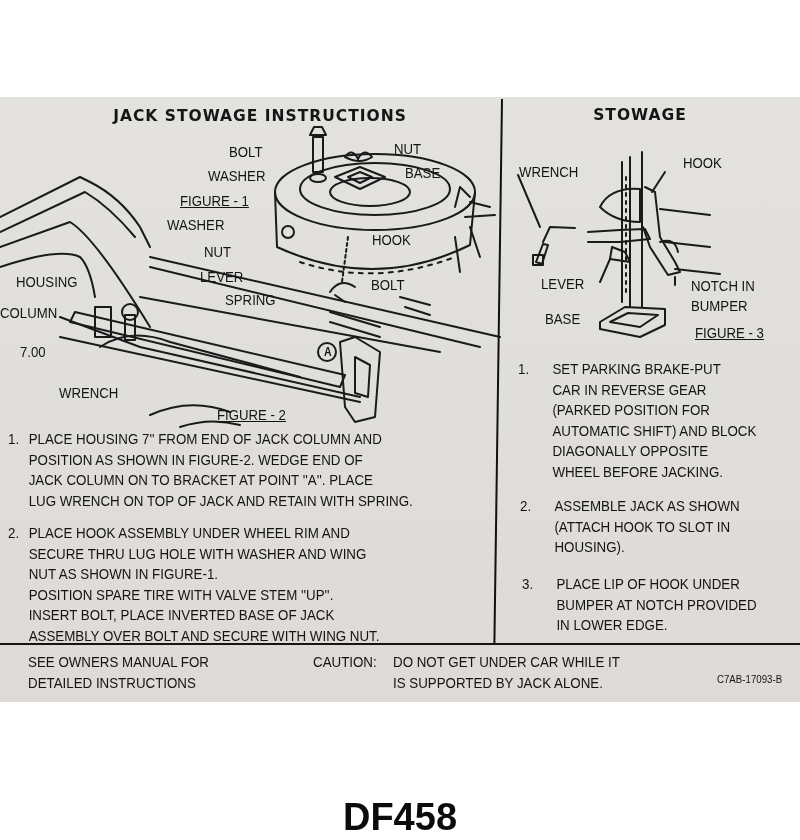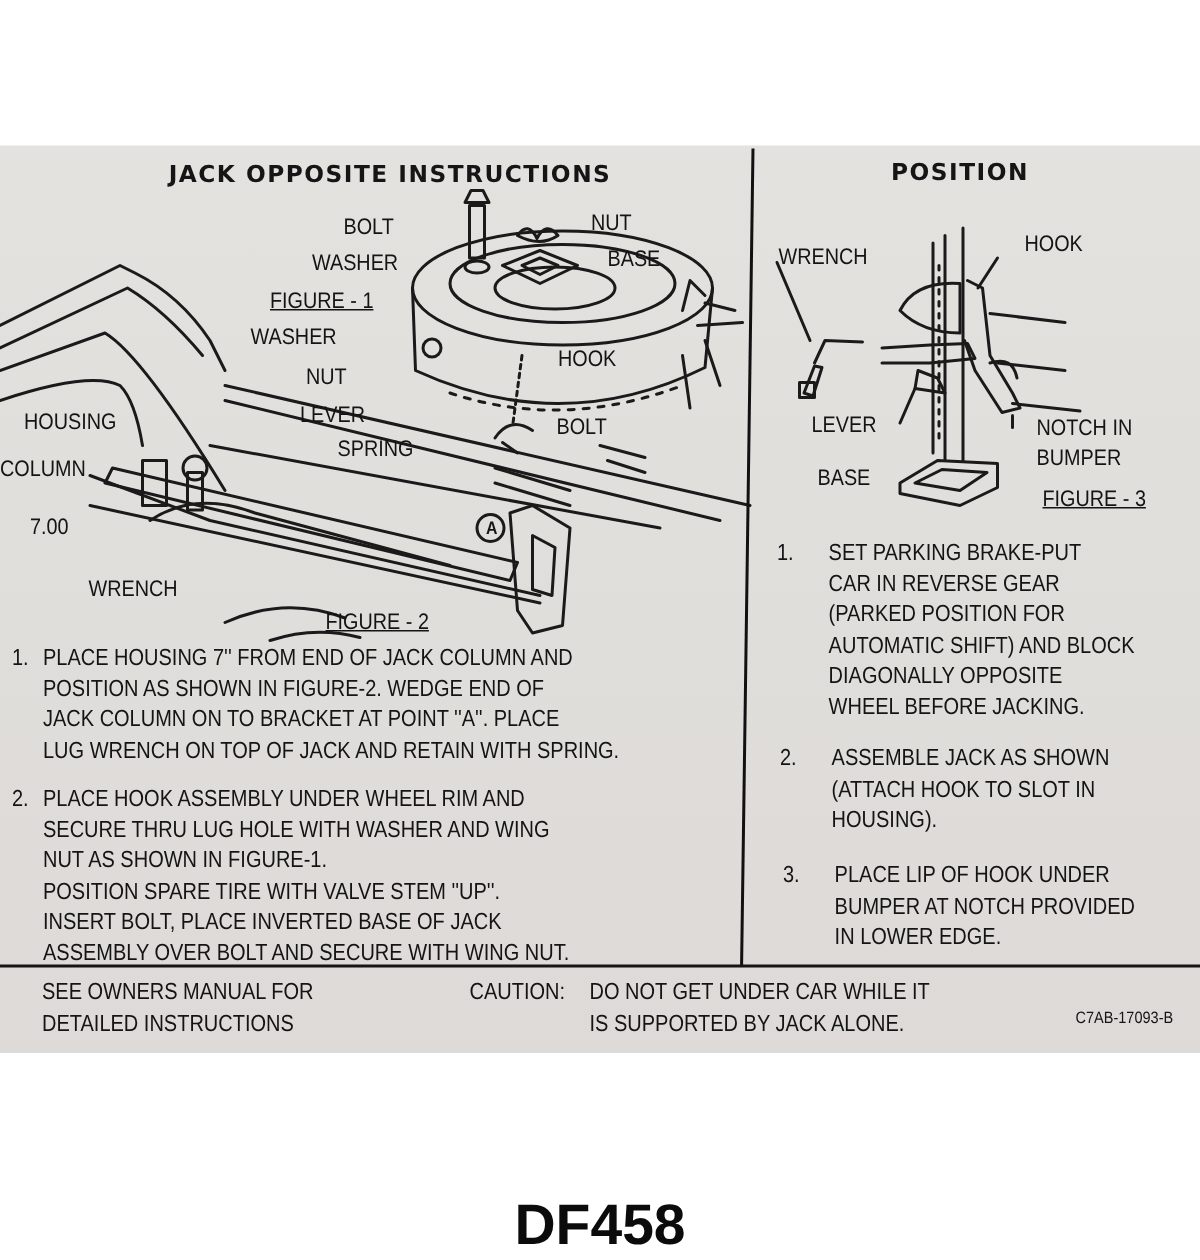--- a/index.html
+++ b/index.html
@@ -37,21 +37,21 @@
     svg { position: absolute; overflow: visible; }
     svg path, svg line, svg polyline, svg ellipse, svg rect, svg circle, svg polygon {
       stroke: #1a1a1a; fill: none; stroke-width: 2; stroke-linecap: round; stroke-linejoin: round;
     }
   </style>
 </head>
 <body>
 
 <div class="decal">
 
-  <div class="abs heading" style="left:60px; top:10px; width:400px;">JACK OPPOSITE INSTRUCTIONS</div>
+  <div class="abs heading" style="left:60px; top:10px; width:400px;">JACK STOWAGE INSTRUCTIONS</div>
 
   <svg width="500" height="330" style="left:0; top:0;">
 
     <ellipse cx="375" cy="95" rx="100" ry="38"></ellipse>
     <ellipse cx="375" cy="92" rx="75" ry="26"></ellipse>
     <ellipse cx="370" cy="95" rx="40" ry="14"></ellipse>
     <path d="M275 95 L277 150 Q375 195 470 148 L475 95"></path>
     <path d="M300 165 Q375 190 455 160" stroke-dasharray="4 6"></path>
 
     <rect x="313" y="40" width="10" height="35"></rect>
@@ -134,21 +134,21 @@
       <span class="line">POSITION SPARE TIRE WITH VALVE STEM ''UP''.</span>
       <span class="line">INSERT BOLT, PLACE INVERTED BASE OF JACK</span>
       <span class="line">ASSEMBLY OVER BOLT AND SECURE WITH WING NUT.</span>
     </span>
   </div>
 
   <div class="vline" style="left:501px; top:2px; width:2px; height:545px; transform:rotate(0.8deg); transform-origin:top left;"></div>
   <div class="hline" style="left:0; top:546px; width:800px;"></div>
 
   <div class="abs heading" style="left:540px; top:8px; width:200px; line-height:20px;">
-    <span style="display:block;">POSITION</span>
+    <span style="display:block;">STOWAGE</span>
   </div>
 
   <svg width="300" height="250" style="left:500px; top:0;">
 
     <line x1="122" y1="65" x2="122" y2="205"></line>
     <line x1="130" y1="60" x2="130" y2="210"></line>
     <line x1="142" y1="55" x2="142" y2="210"></line>
     <path d="M126 80 L126 200" stroke-dasharray="3 5" stroke-width="1.5"></path>
 
     <polygon points="100,225 125,210 165,212 165,228 140,240 100,232"></polygon>

